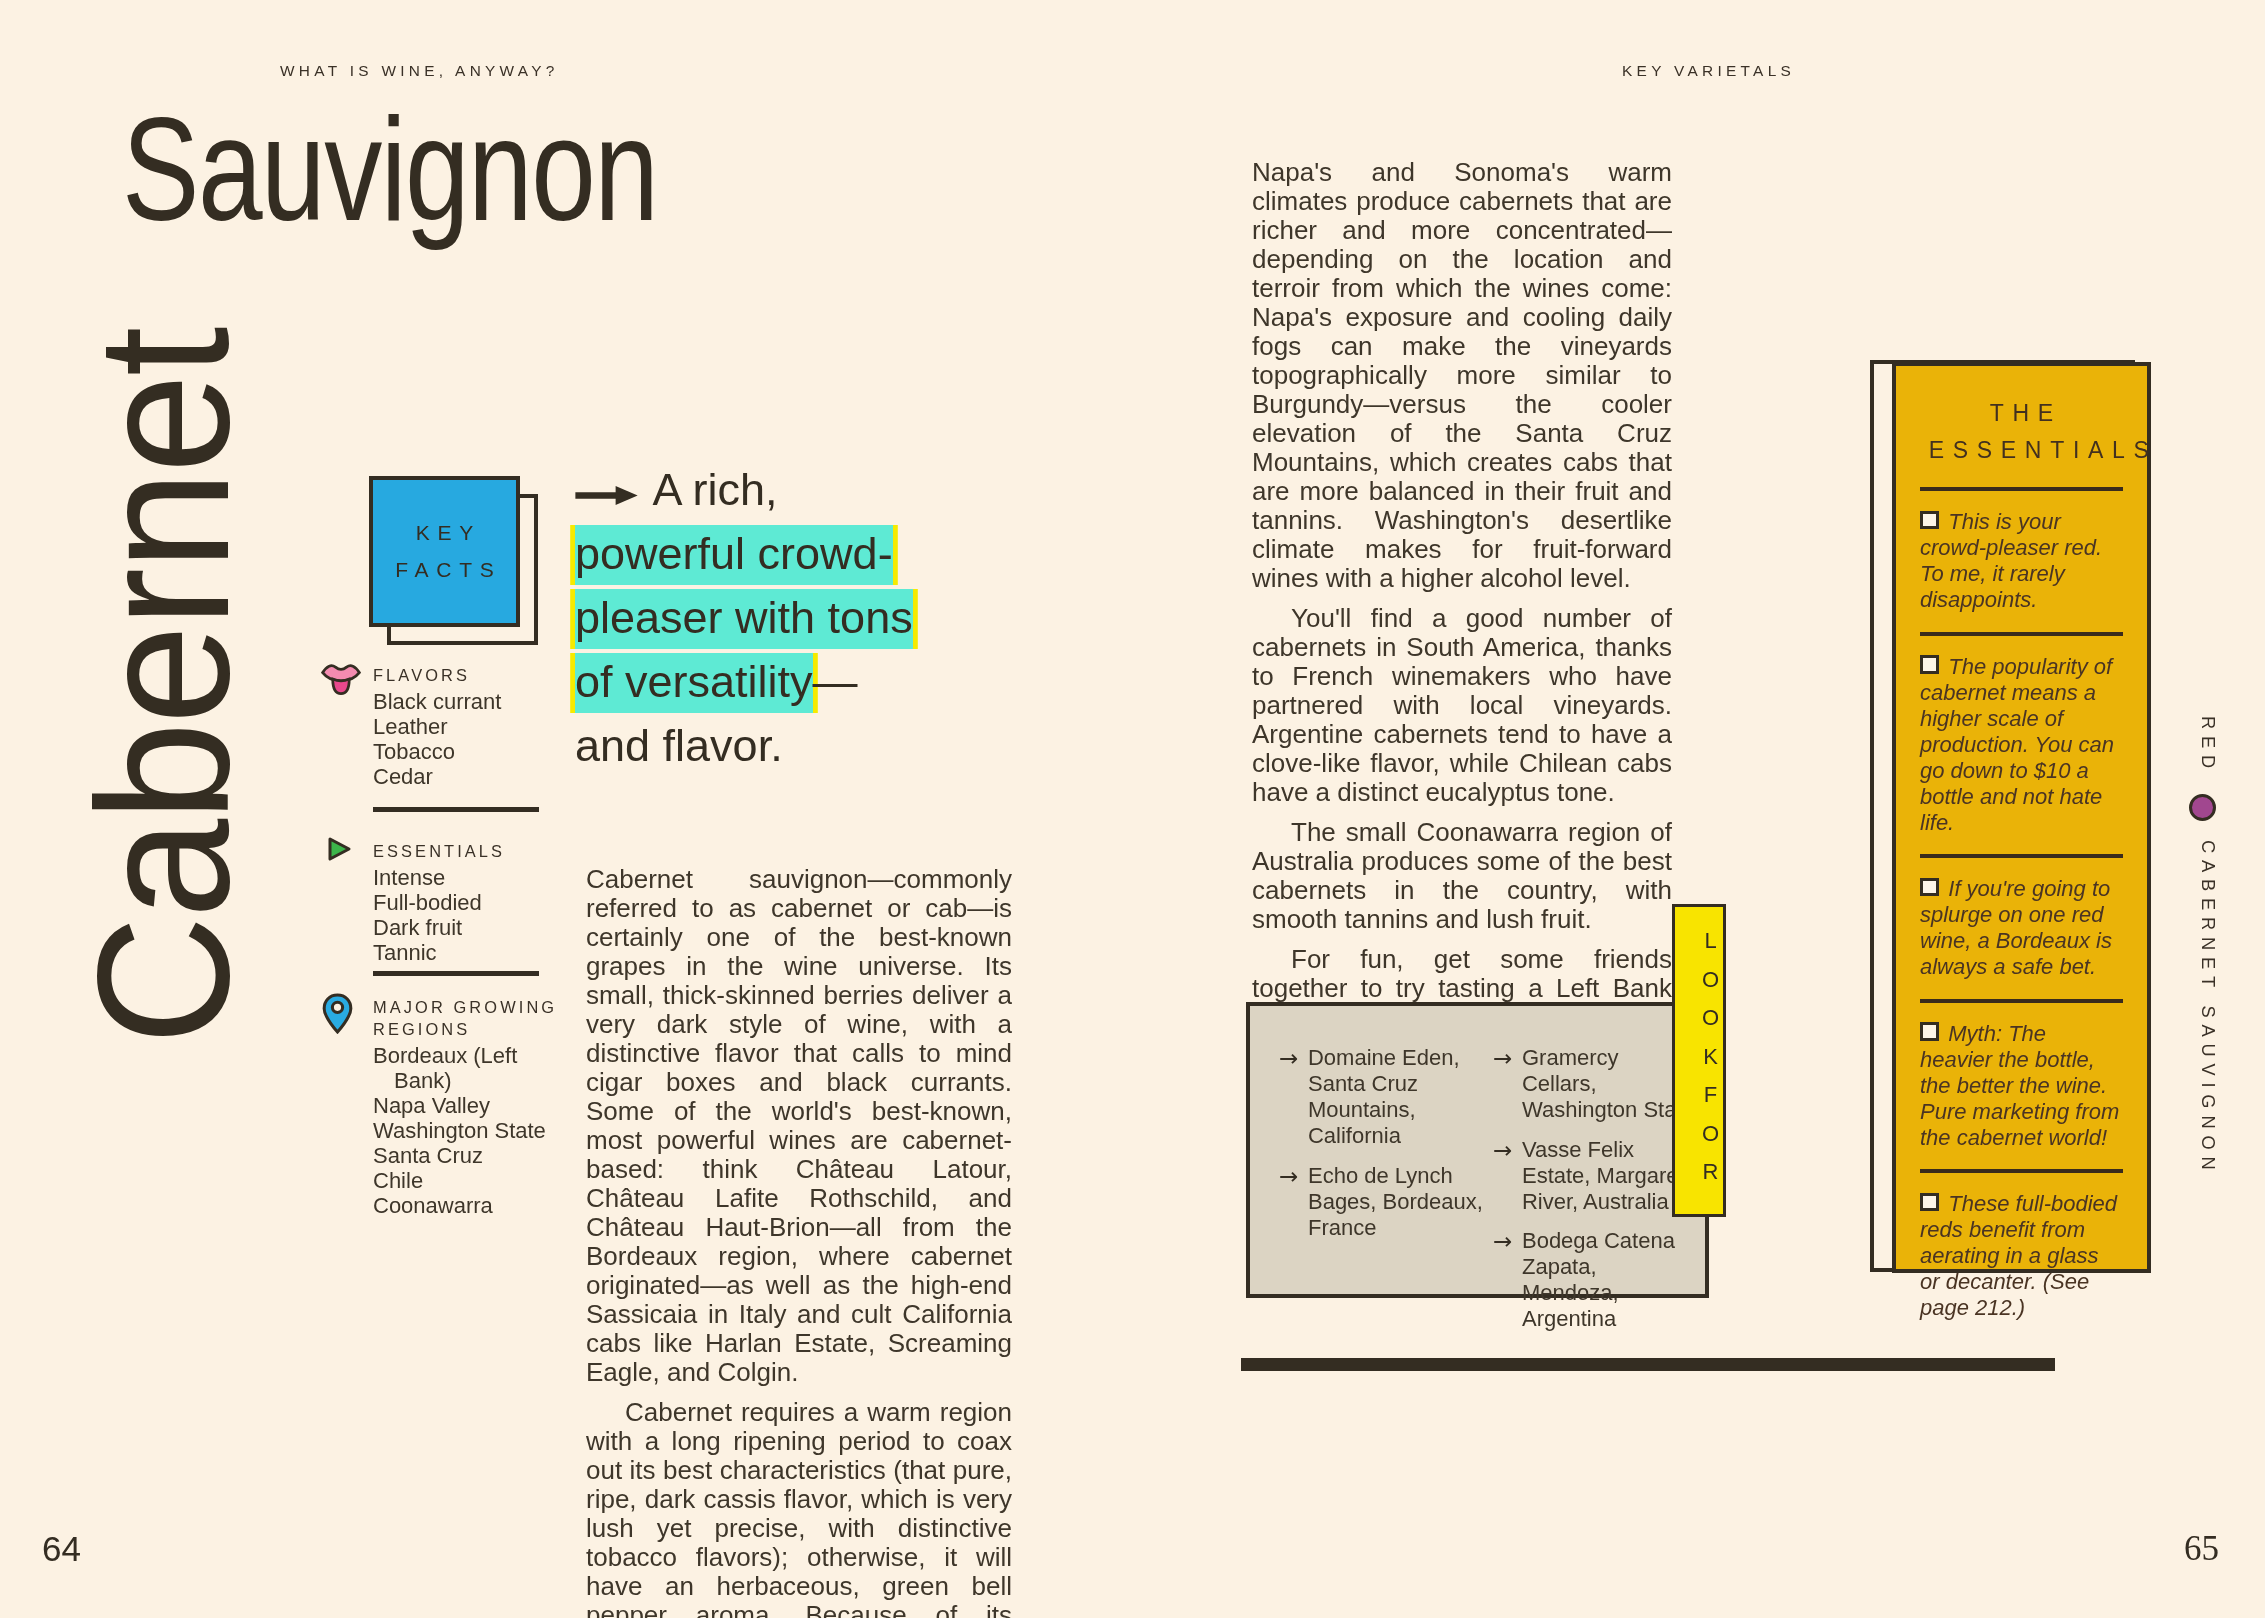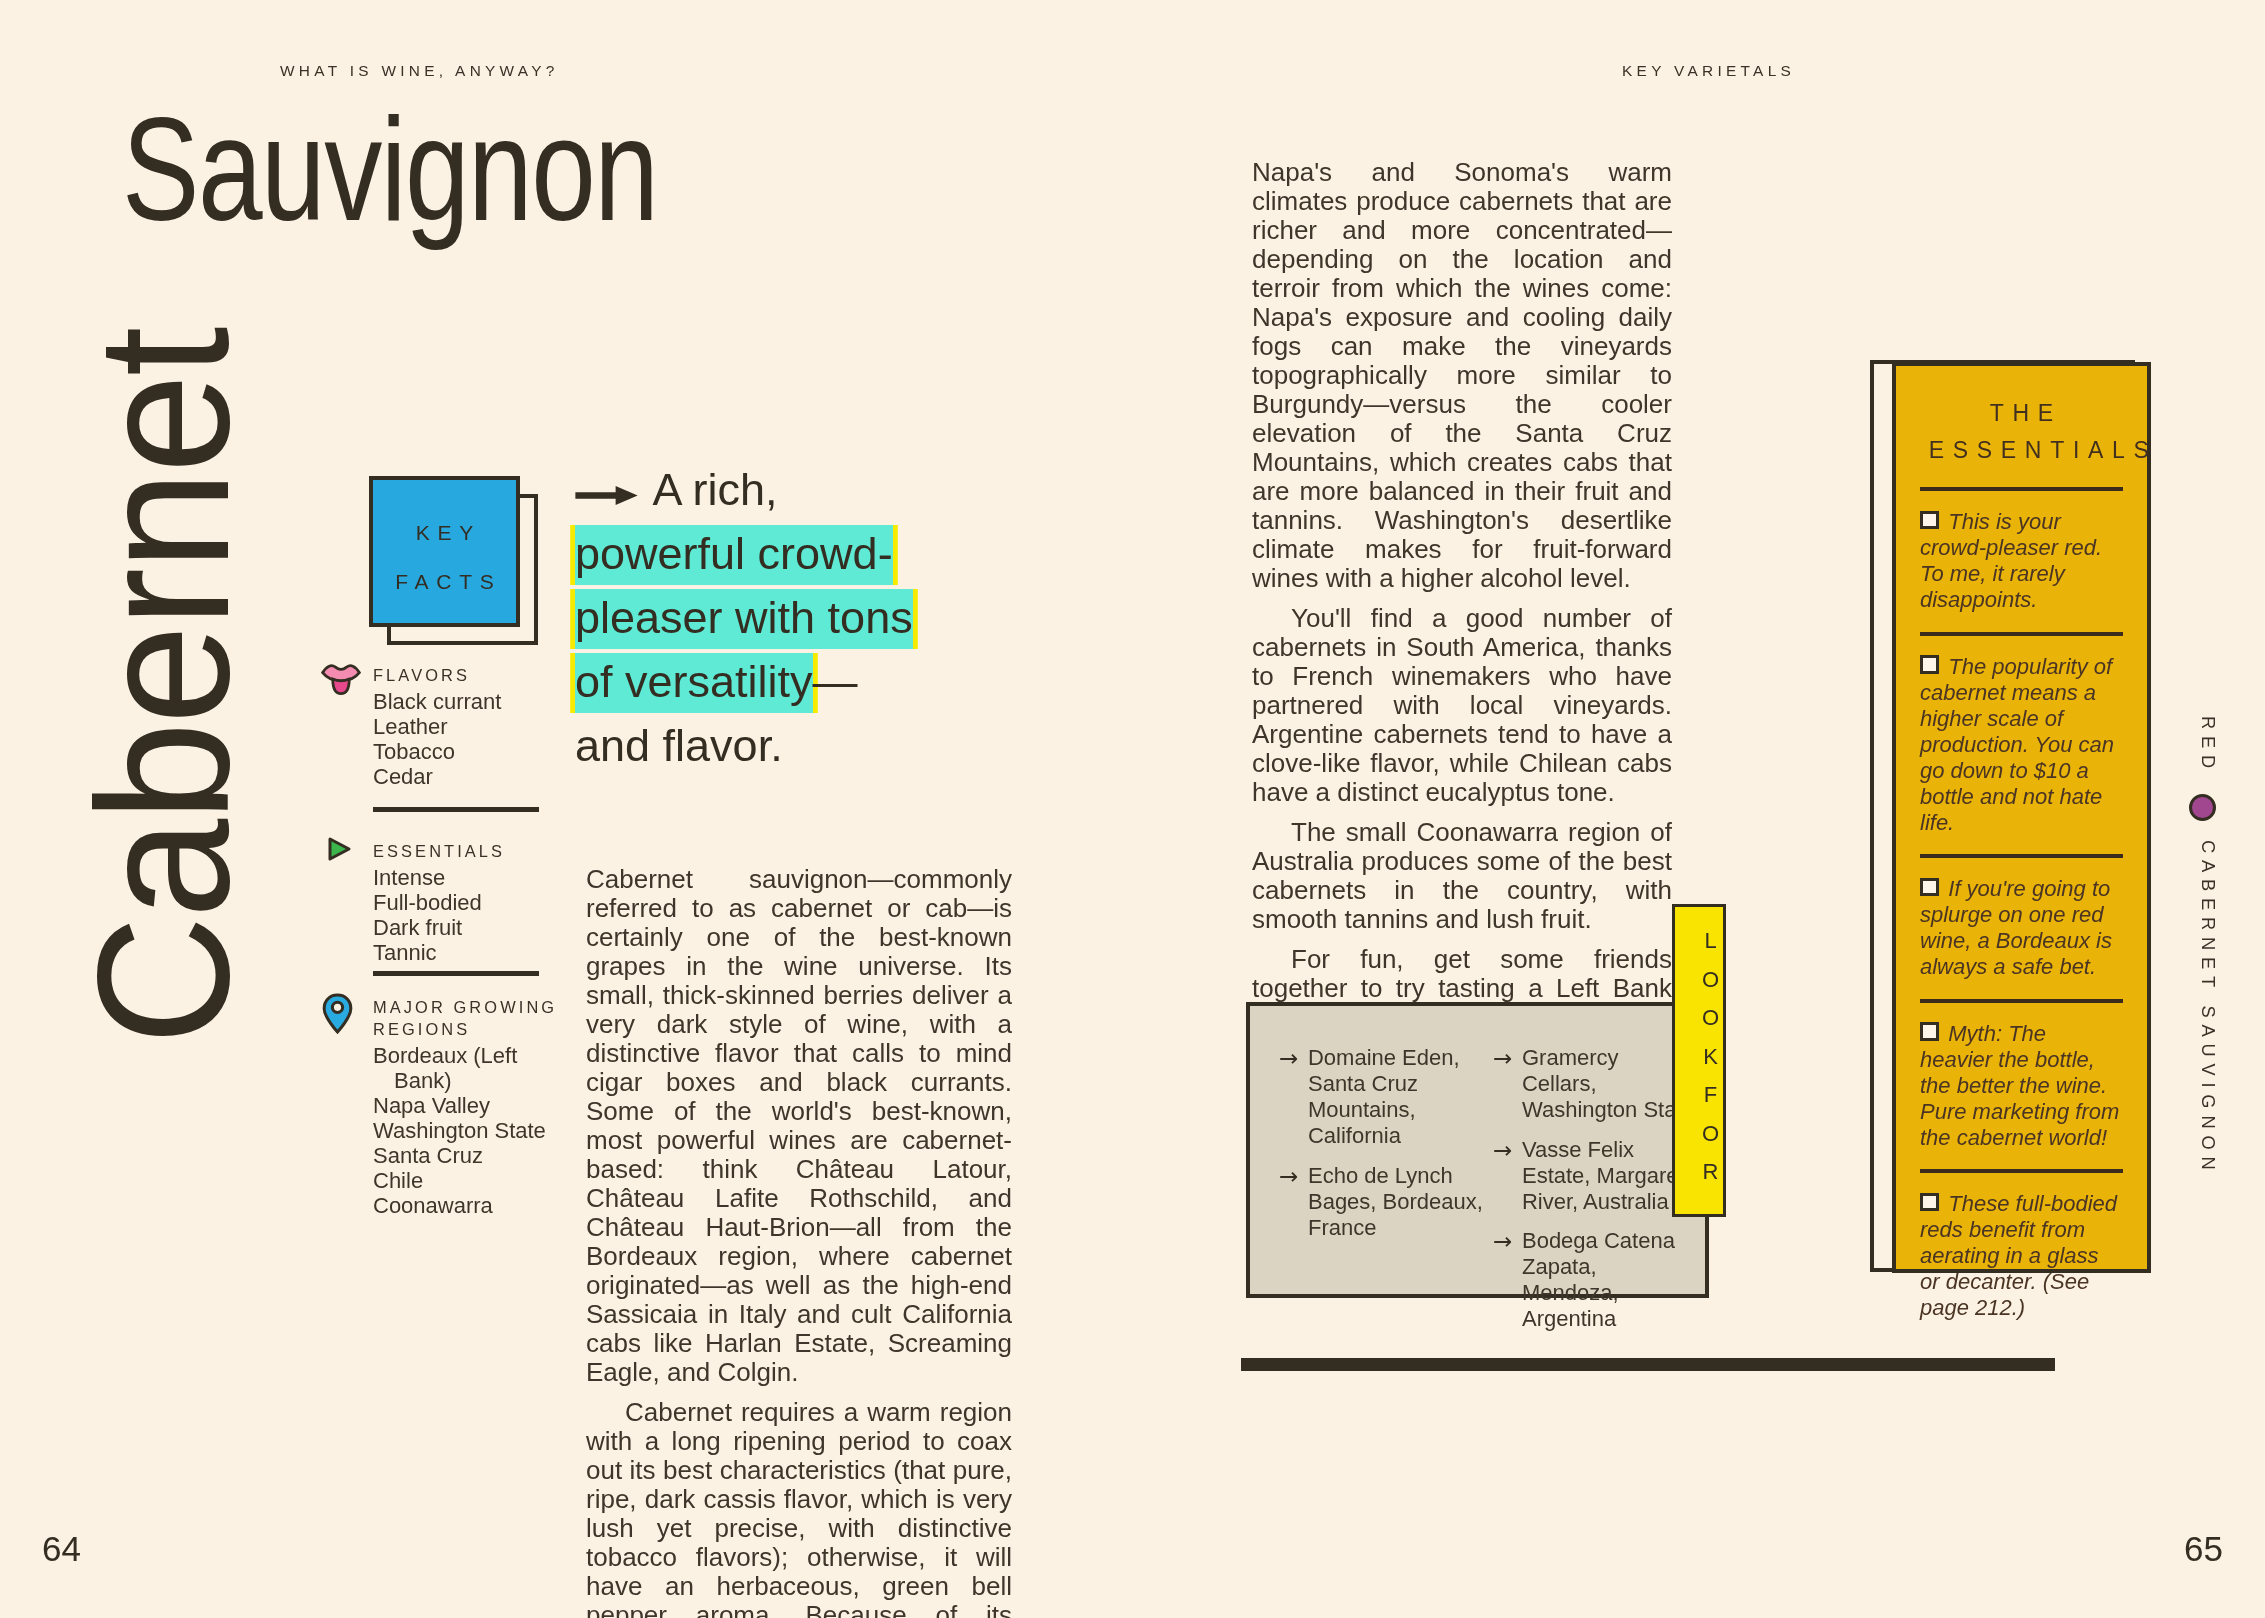--- a/index.html
+++ b/index.html
@@ -22,21 +22,21 @@
     left:56px; top:1045px; font-size:208px; color:#342d22; white-space:nowrap;
     transform:rotate(-90deg) scale(0.86,0.9); transform-origin:0 0; letter-spacing:-2.9px;
   }
 
   
   .kf-shadow { left:387px; top:494px; width:143px; height:143px; border:4.8px solid #342d22; }
   .kf-box {
     left:369px; top:476px; width:143px; height:143px; background:#27a9e0; border:4.8px solid #342d22;
     display:flex; flex-direction:column; align-items:center; justify-content:center; gap:13.5px;
   }
-  .kf-box div { font-size:21px; letter-spacing:7.7px; color:#342d22; text-indent:7.7px;margin-top:12px; }
+  .kf-box div { font-size:21px; letter-spacing:7.7px; color:#342d22; text-indent:7.7px; }
 
   
   .facts-label { font-size:16.4px; letter-spacing:3.1px; color:#3a3127; width:203px; line-height:22px; }
   .facts-items { font-size:22px; line-height:25px; color:#3e362a; width:205px; }
   .facts-items > div { white-space:normal; }
   .hang { padding-left:21px; text-indent:-21px; }
   .rule-s { width:166px; height:4.8px; background:#342d22; }
 
   
   .intro { left:575px; top:458px; font-size:45px; line-height:64px; color:#342d22; white-space:nowrap; }
@@ -226,16 +226,16 @@
     <div class="ess-item"><span class="cbx"></span><span>Myth: The heavier the bottle, the better the wine. Pure marketing from the cabernet world!</span></div>
     <div class="ess-rule"></div>
     <div class="ess-item"><span class="cbx"></span><span>These full-bodied reds benefit from aerating in a glass or decanter. (See page 212.)</span></div>
   </div>
 
   <div class="abs side-v" style="left:2190px; top:716px;">RED</div>
   <div class="abs dot"></div>
   <div class="abs side-v" style="left:2190px; top:840px;">CABERNET SAUVIGNON</div>
 
   <div class="abs pagenum" style="left:42px; top:1529px;">64</div>
-  <div class="abs pagenum" style="left:2184px; top:1529px;">65</div>
+  <div class="abs pagenum" style="left:2184px; top:1529px;font-family:Liberation Serif, serif;">65</div>
 
 </div>
 
 
 </body></html>

